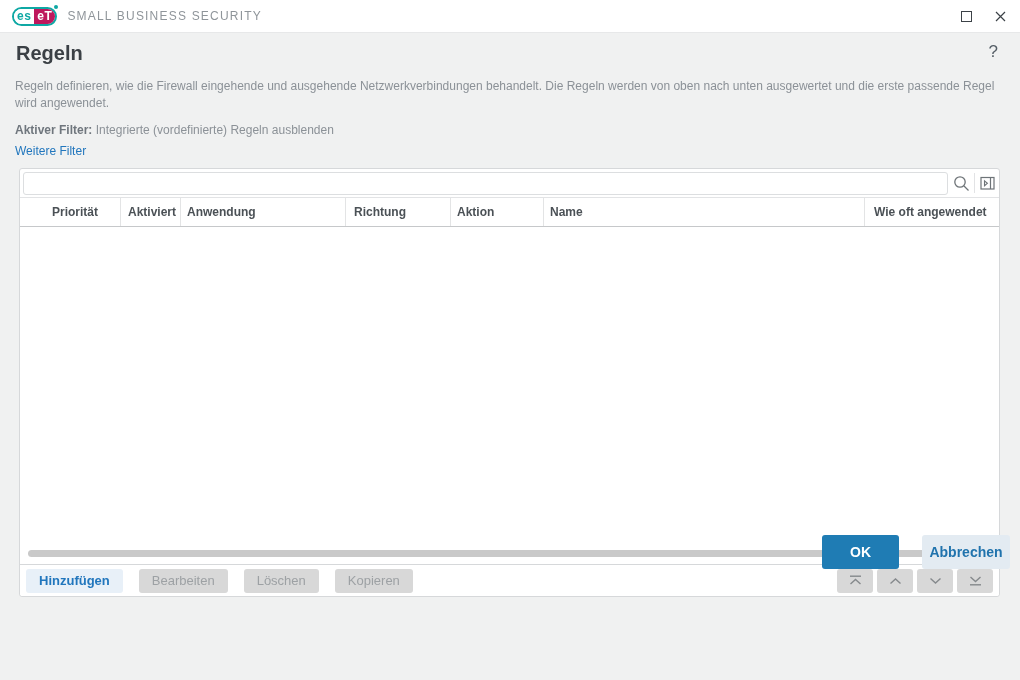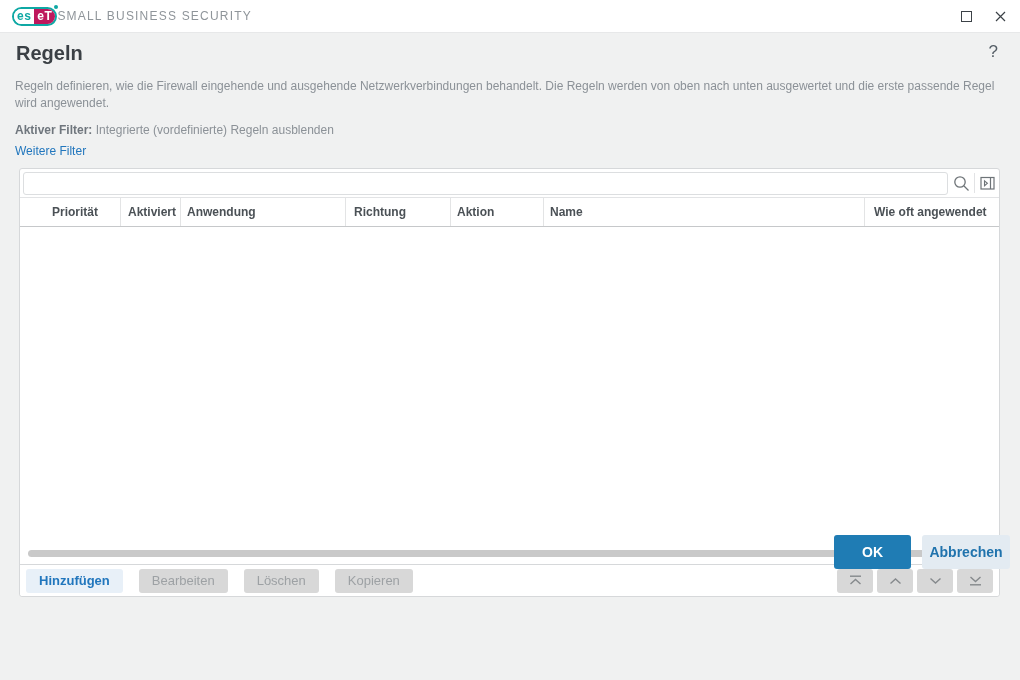--- a/index.html
+++ b/index.html
@@ -18,21 +18,21 @@
     display:flex; align-items:center; padding:0 12px;
   }
   .logo { display:inline-flex; position:relative; border:2px solid #0ea8a4; border-radius:10px; overflow:visible; height:19px; align-items:stretch; }
   .logo-left, .logo-right {
     font-weight:700; font-size:12px; line-height:15px; padding:0 3px;
     letter-spacing:0.5px; display:flex; align-items:center;
   }
   .logo-left { color:#0ea8a4; background:#ffffff; border-radius:8px 0 0 8px; }
   .logo-right { color:#ffffff; background:#be185d; border-radius:0 8px 8px 0; }
   .logo-dot { position:absolute; right:-3px; top:-4px; width:4px; height:4px; border-radius:50%; background:#0ea8a4; }
-  .brand { font-size:12px; letter-spacing:1.2px; color:#8f959a; font-weight:400; }
+  .brand { margin-left:10px; font-size:12px; letter-spacing:1.2px; color:#8f959a; font-weight:400; }
   .win-controls { margin-left:auto; display:flex; align-items:center; gap:18px; }
   .win-btn { background:none; border:none; cursor:pointer; width:16px; height:16px; display:flex; align-items:center; justify-content:center; padding:0; }
   
   .content { position:absolute; left:0; top:34px; width:1020px; height:646px; }
   .page-title {
     position:absolute; left:16px; top:8px; font-size:20px; font-weight:600; color:#3b4045;
   }
   .help {
     position:absolute; right:22px; top:8px; font-size:17px; color:#555e66; cursor:pointer; font-weight:400;
   }
@@ -87,21 +87,21 @@
   }
   .btn {
     height:24px; padding:0 13px; border:none; border-radius:3px; font-family:"Liberation Sans", sans-serif;
     font-size:13px; cursor:pointer; display:flex; align-items:center; justify-content:center;
   }
   .btn-add { background:#e8f0f8; color:#2176bd; font-weight:600; }
   .btn-disabled { background:#d8d8d8; color:#9da1a4; cursor:default; }
   .move-group { margin-left:auto; display:flex; gap:4px; }
   .btn-move { width:36px; height:24px; background:#d8d8d8; border:none; border-radius:3px; display:flex; align-items:center; justify-content:center; cursor:default; padding:0; }
   
-  .footer-btns { position:absolute; right:10px; top:501px; display:flex; gap:11px; }
+  .footer-btns { position:absolute; right:10px; top:501px; display:flex; gap:23px; }
   .btn-ok {
     width:77px; height:34px; background:#1f7cb4; color:#ffffff; border:none; border-radius:3px;
     font-family:"Liberation Sans", sans-serif; font-size:14px; font-weight:600; cursor:pointer;
   }
   .btn-cancel {
     width:88px; height:34px; background:#e3ebf2; color:#2073ad; border:none; border-radius:3px;
     font-family:"Liberation Sans", sans-serif; font-size:14px; font-weight:600; cursor:pointer;
   }
   svg { display:block; }
 </style>

